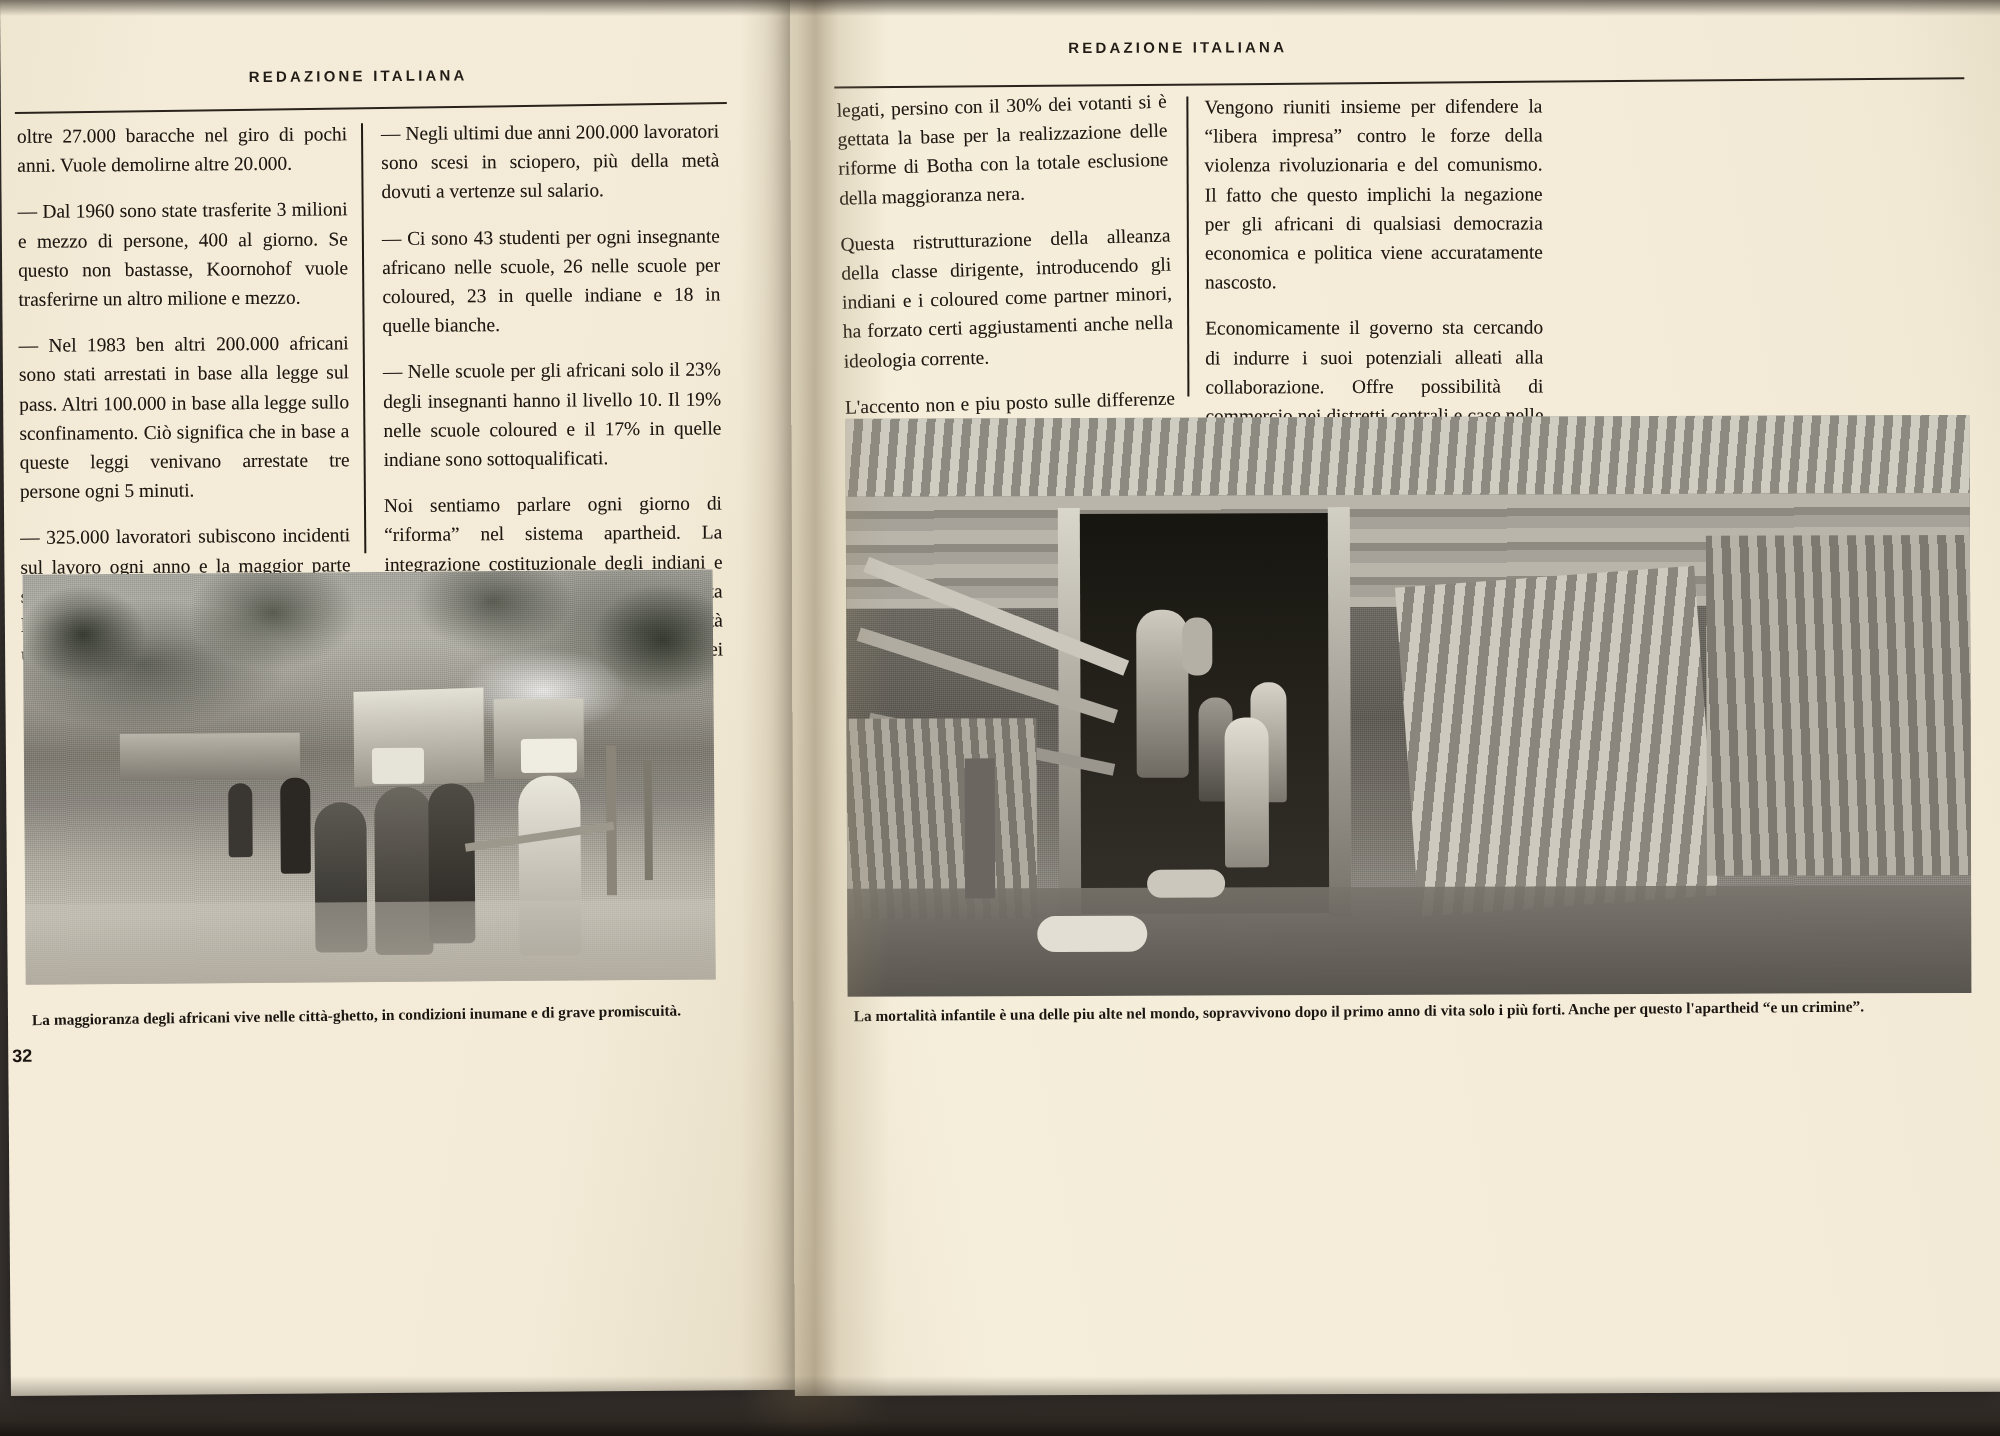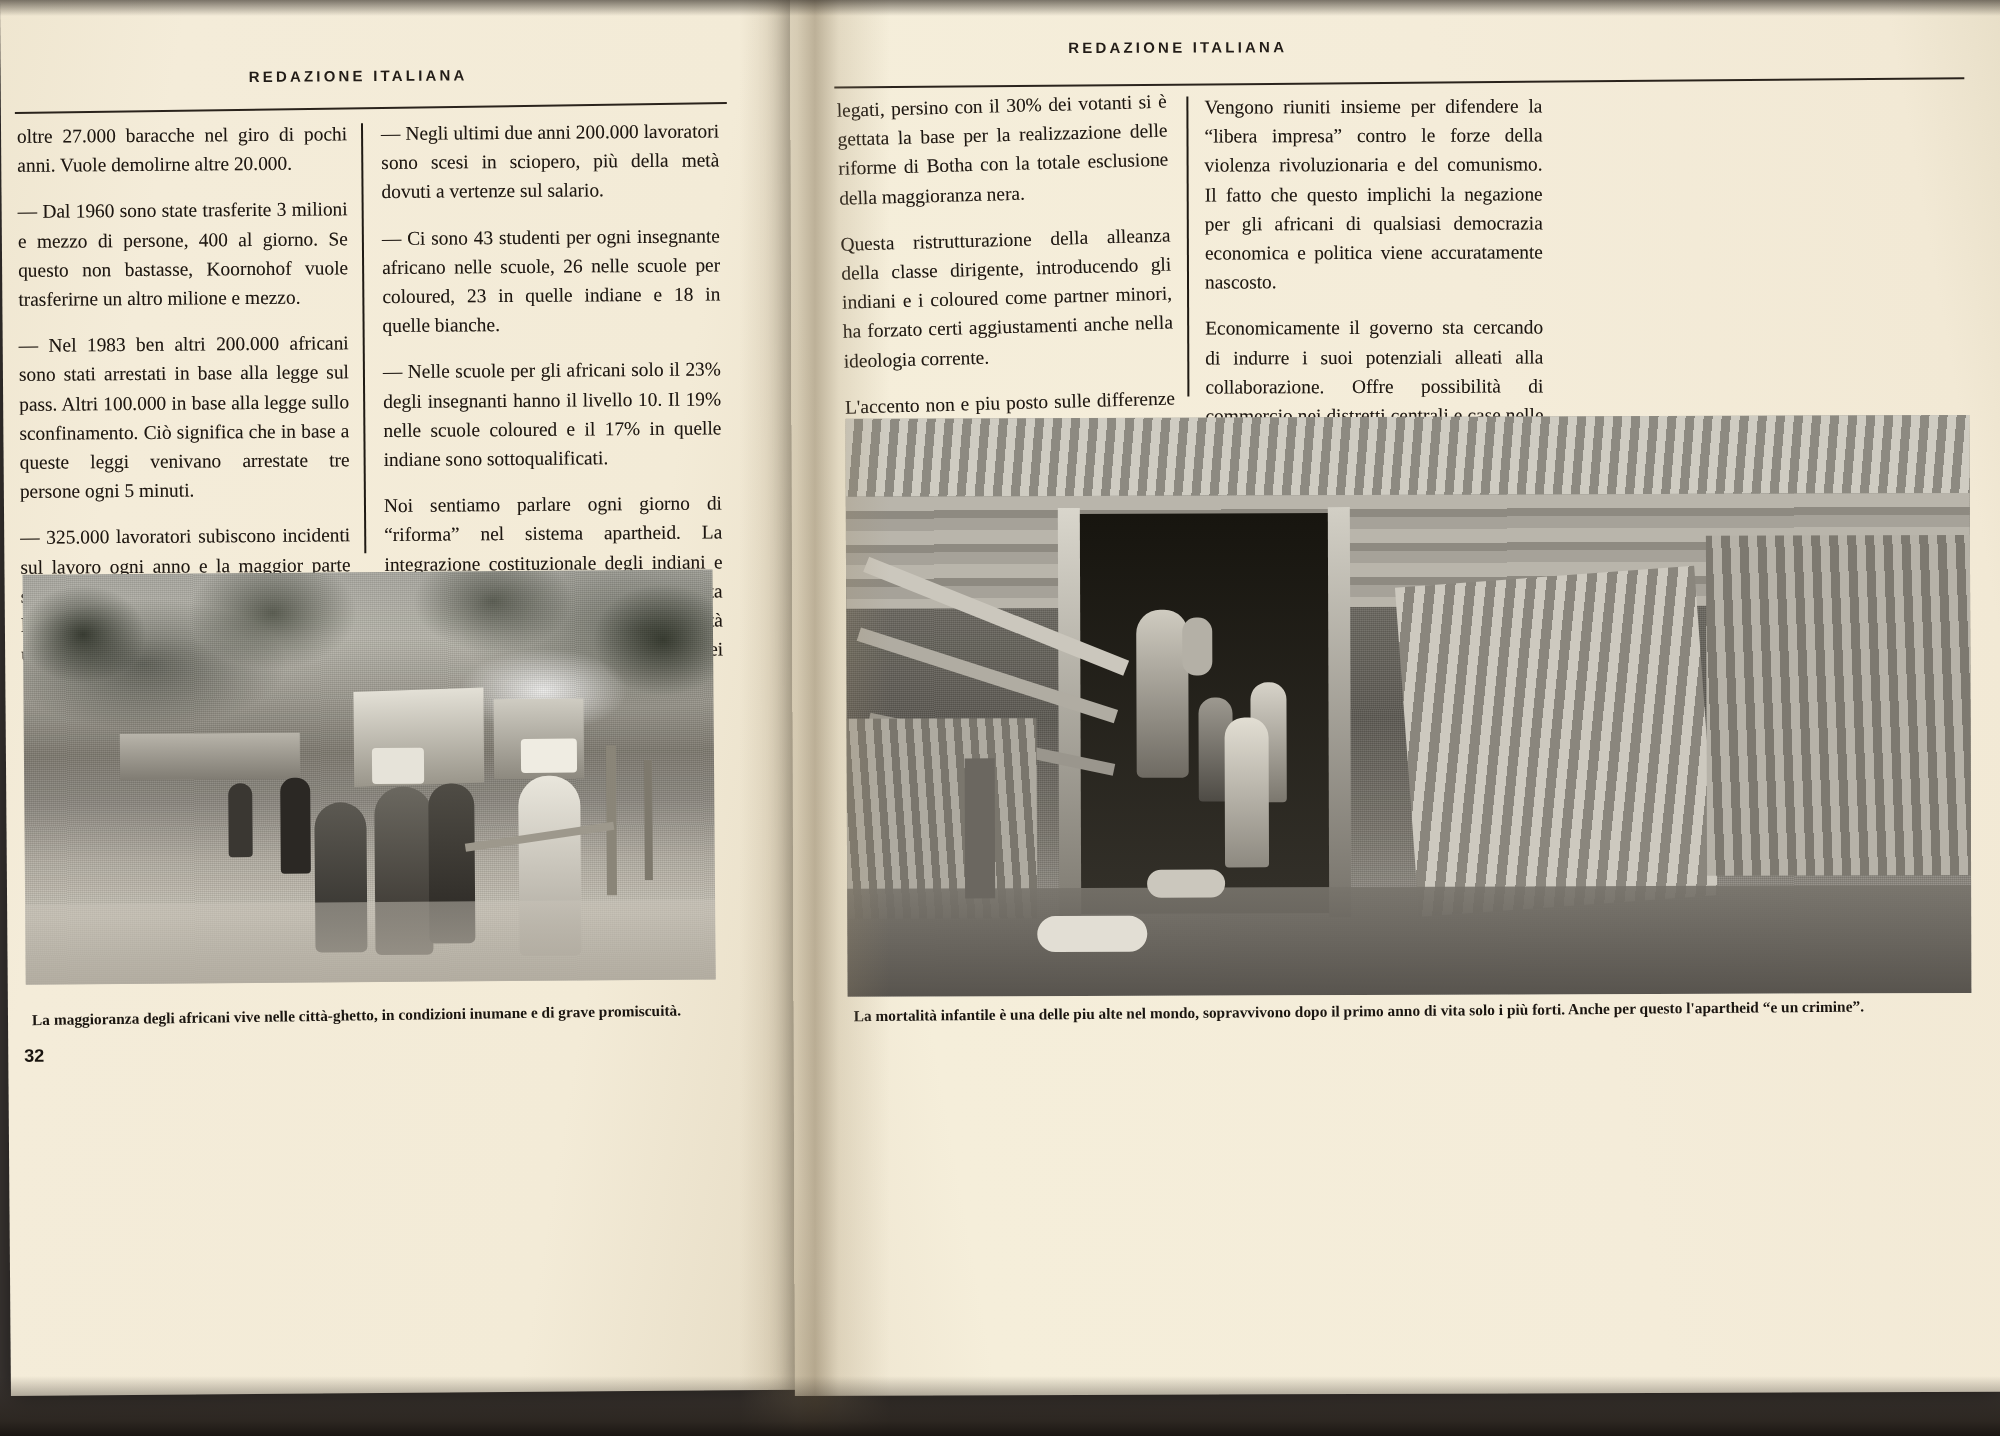--- a/index.html
+++ b/index.html
@@ -170,21 +170,21 @@
 
       <div style="position:absolute;left:582px;top:175px;width:10px;height:150px;background:#8a8578;"></div>
       <div style="position:absolute;left:620px;top:190px;width:8px;height:120px;background:#7e796d;"></div>
       <div style="position:absolute;left:440px;top:262px;width:150px;height:8px;background:#9d988c;transform:rotate(-8deg);"></div>
 
       <div style="position:absolute;left:0;top:330px;width:100%;height:80px;background:linear-gradient(180deg,rgba(200,195,184,.5),rgba(178,172,160,.85));"></div>
     </div>
 
     <div class="caption" style="left:24px;top:1007px;width:690px;transform:rotate(-0.4deg);">La maggioranza degli africani vive nelle città-ghetto, in condizioni inumane e di grave promiscuità.</div>
 
-    <div class="folio" style="left:16px;top:1046px;">32</div>
+    <div class="folio" style="left:4px;top:1046px;">32</div>
   </div>
 
   <div class="page right">
 
     <div class="runhead" style="left:278px;top:46px;">REDAZIONE ITALIANA</div>
 
     <div class="rule" style="left:44px;top:90px;width:1130px;transform:rotate(-0.28deg);"></div>
 
     <div class="col" style="left:46px;top:102px;width:330px;transform:rotate(-1.4deg);transform-origin:left top;">
       <p class="tight">legati, persino con il 30% dei votanti si è gettata la base per la realizzazione delle riforme di Botha con la totale esclusione della maggioranza nera.</p>

